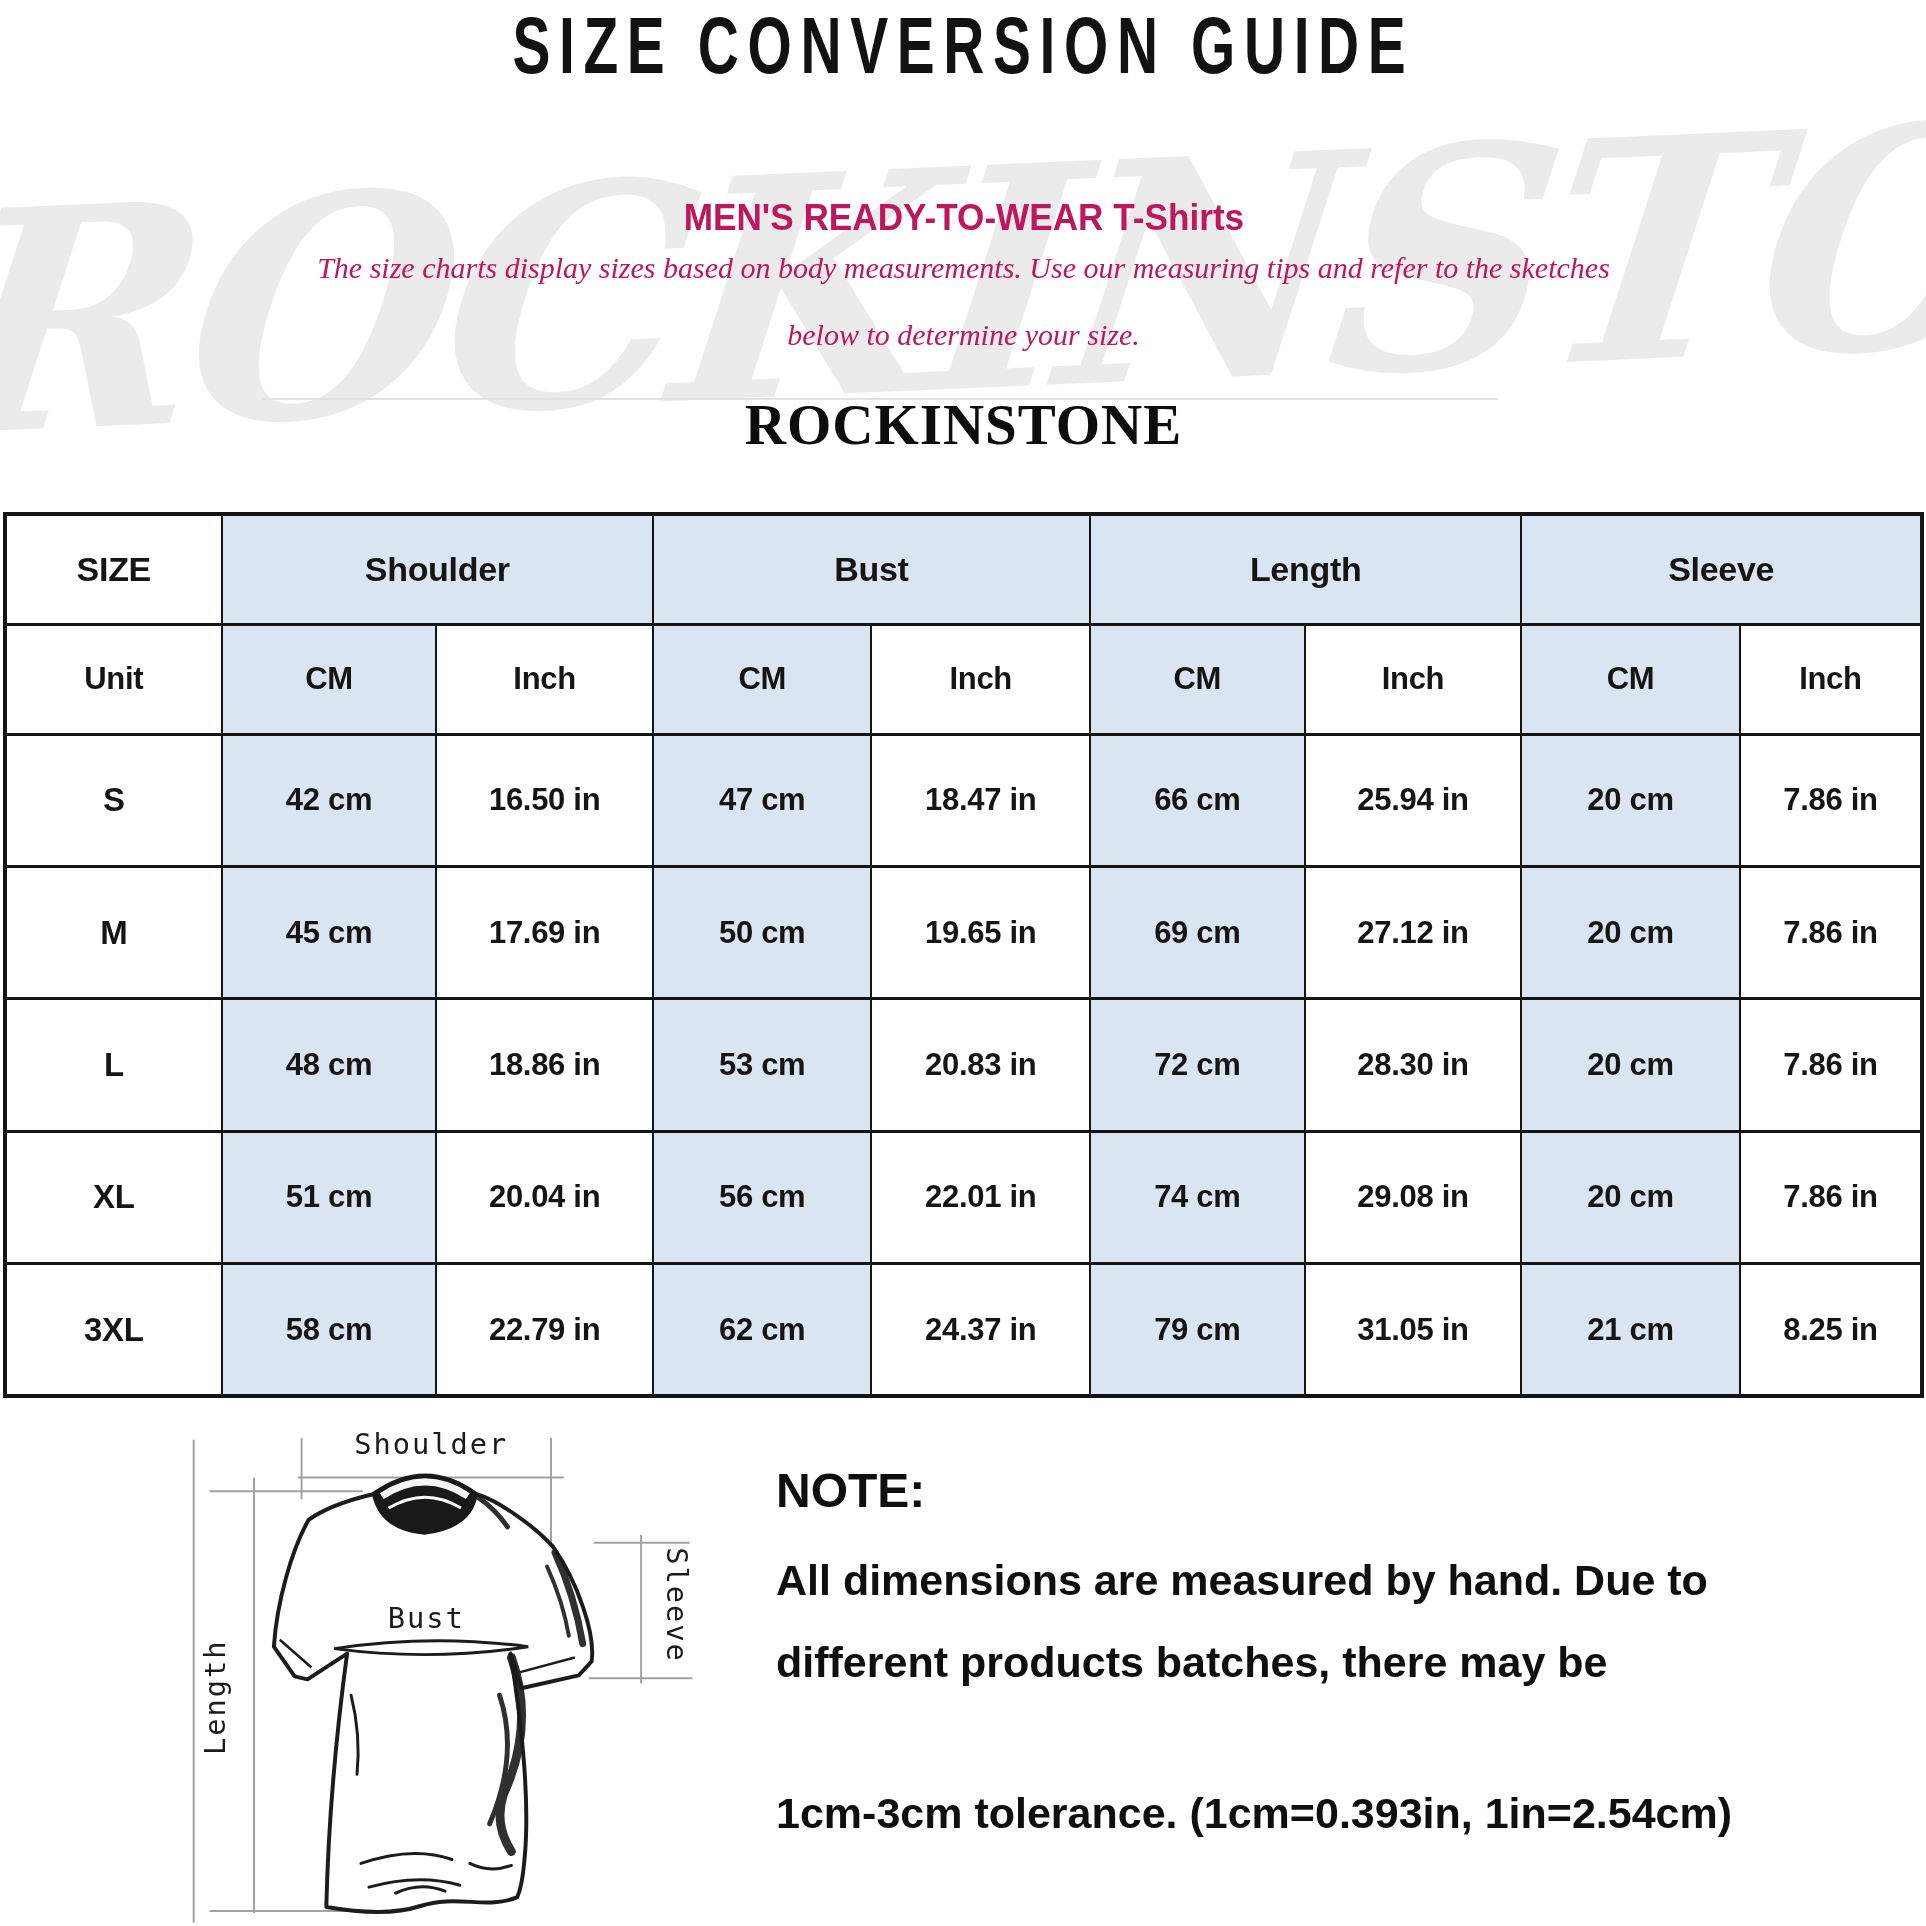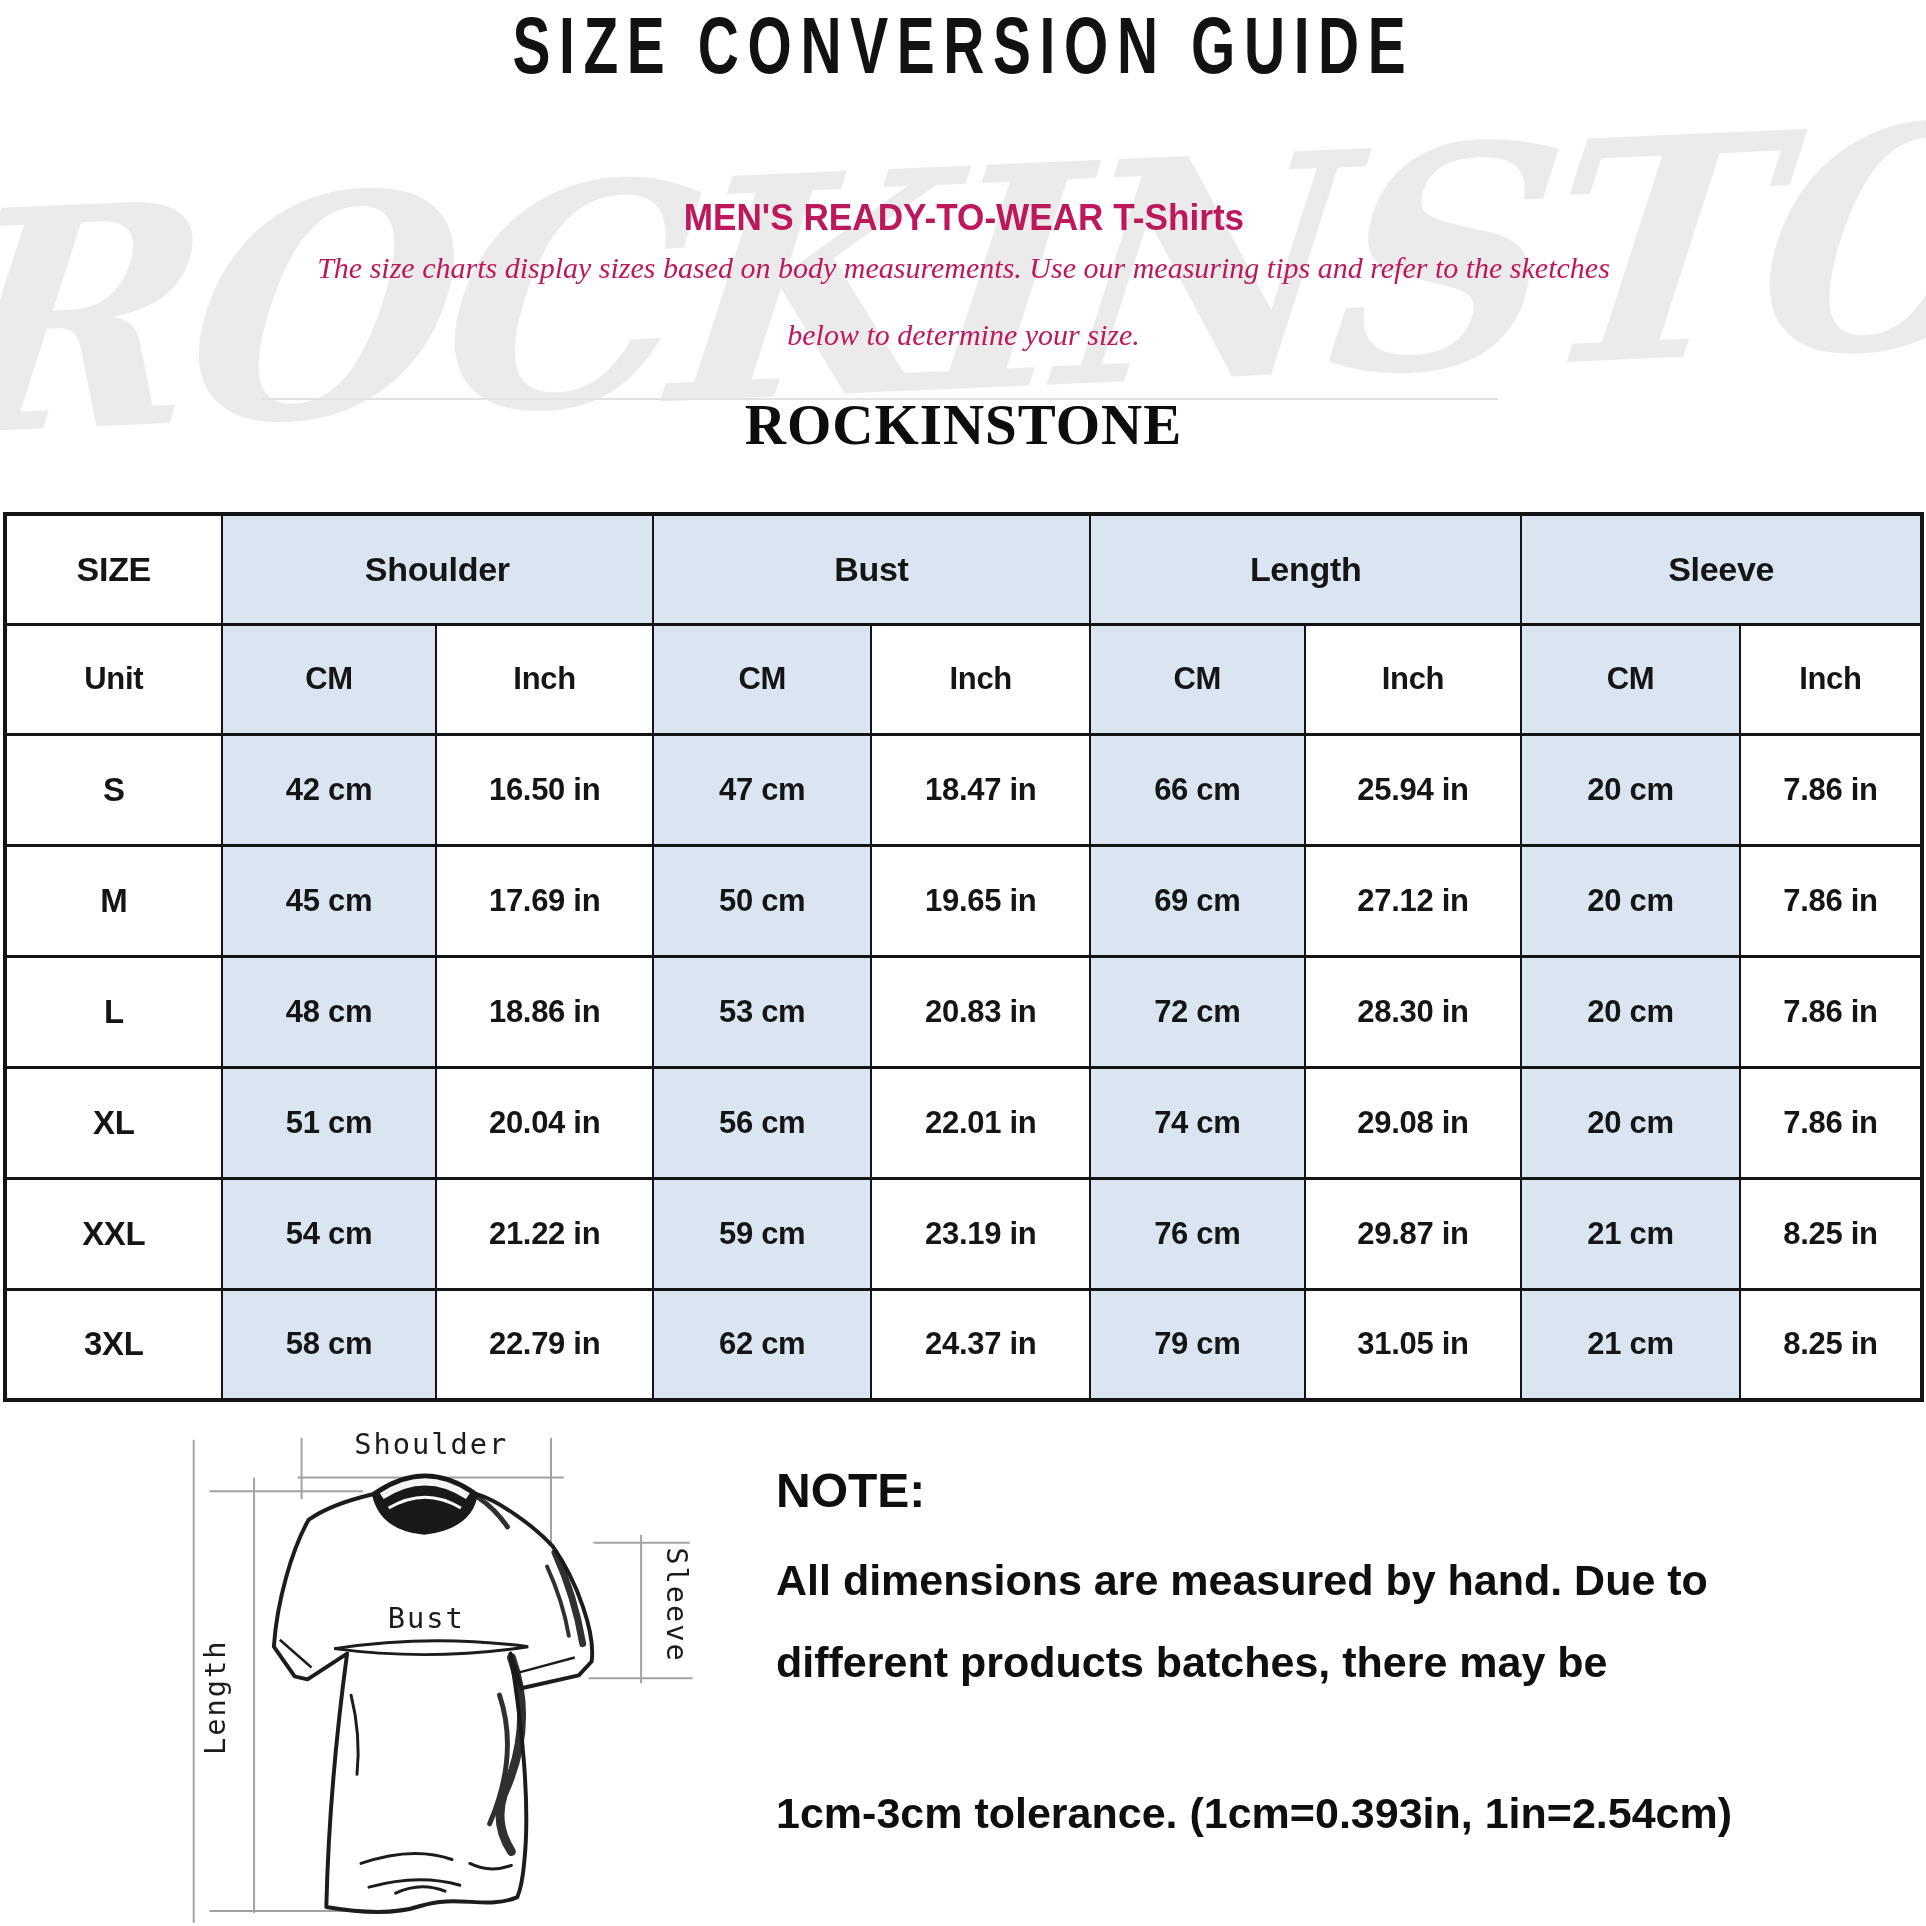--- a/index.html
+++ b/index.html
@@ -149,31 +149,20 @@
           <td class="cm-col">51 cm</td>
           <td class="in-col">20.04 in</td>
           <td class="cm-col">56 cm</td>
           <td class="in-col">22.01 in</td>
           <td class="cm-col">74 cm</td>
           <td class="in-col">29.08 in</td>
           <td class="cm-col">20 cm</td>
           <td class="in-col">7.86 in</td>
         </tr>
         <tr>
-          <th class="row-label">XXL</th>
-          <td class="cm-col">54 cm</td>
-          <td class="in-col">21.22 in</td>
-          <td class="cm-col">59 cm</td>
-          <td class="in-col">23.19 in</td>
-          <td class="cm-col">76 cm</td>
-          <td class="in-col">29.87 in</td>
-          <td class="cm-col">21 cm</td>
-          <td class="in-col">8.25 in</td>
-        </tr>
-        <tr>
           <th class="row-label">3XL</th>
           <td class="cm-col">58 cm</td>
           <td class="in-col">22.79 in</td>
           <td class="cm-col">62 cm</td>
           <td class="in-col">24.37 in</td>
           <td class="cm-col">79 cm</td>
           <td class="in-col">31.05 in</td>
           <td class="cm-col">21 cm</td>
           <td class="in-col">8.25 in</td>
         </tr>

